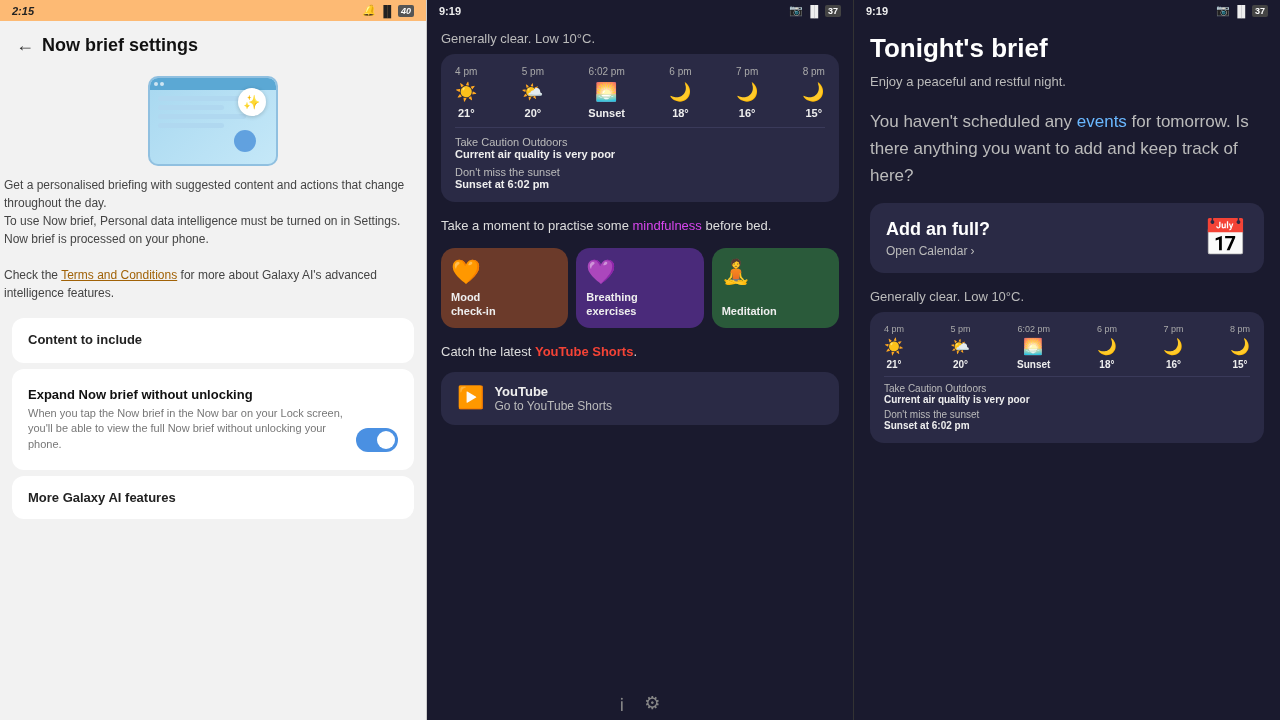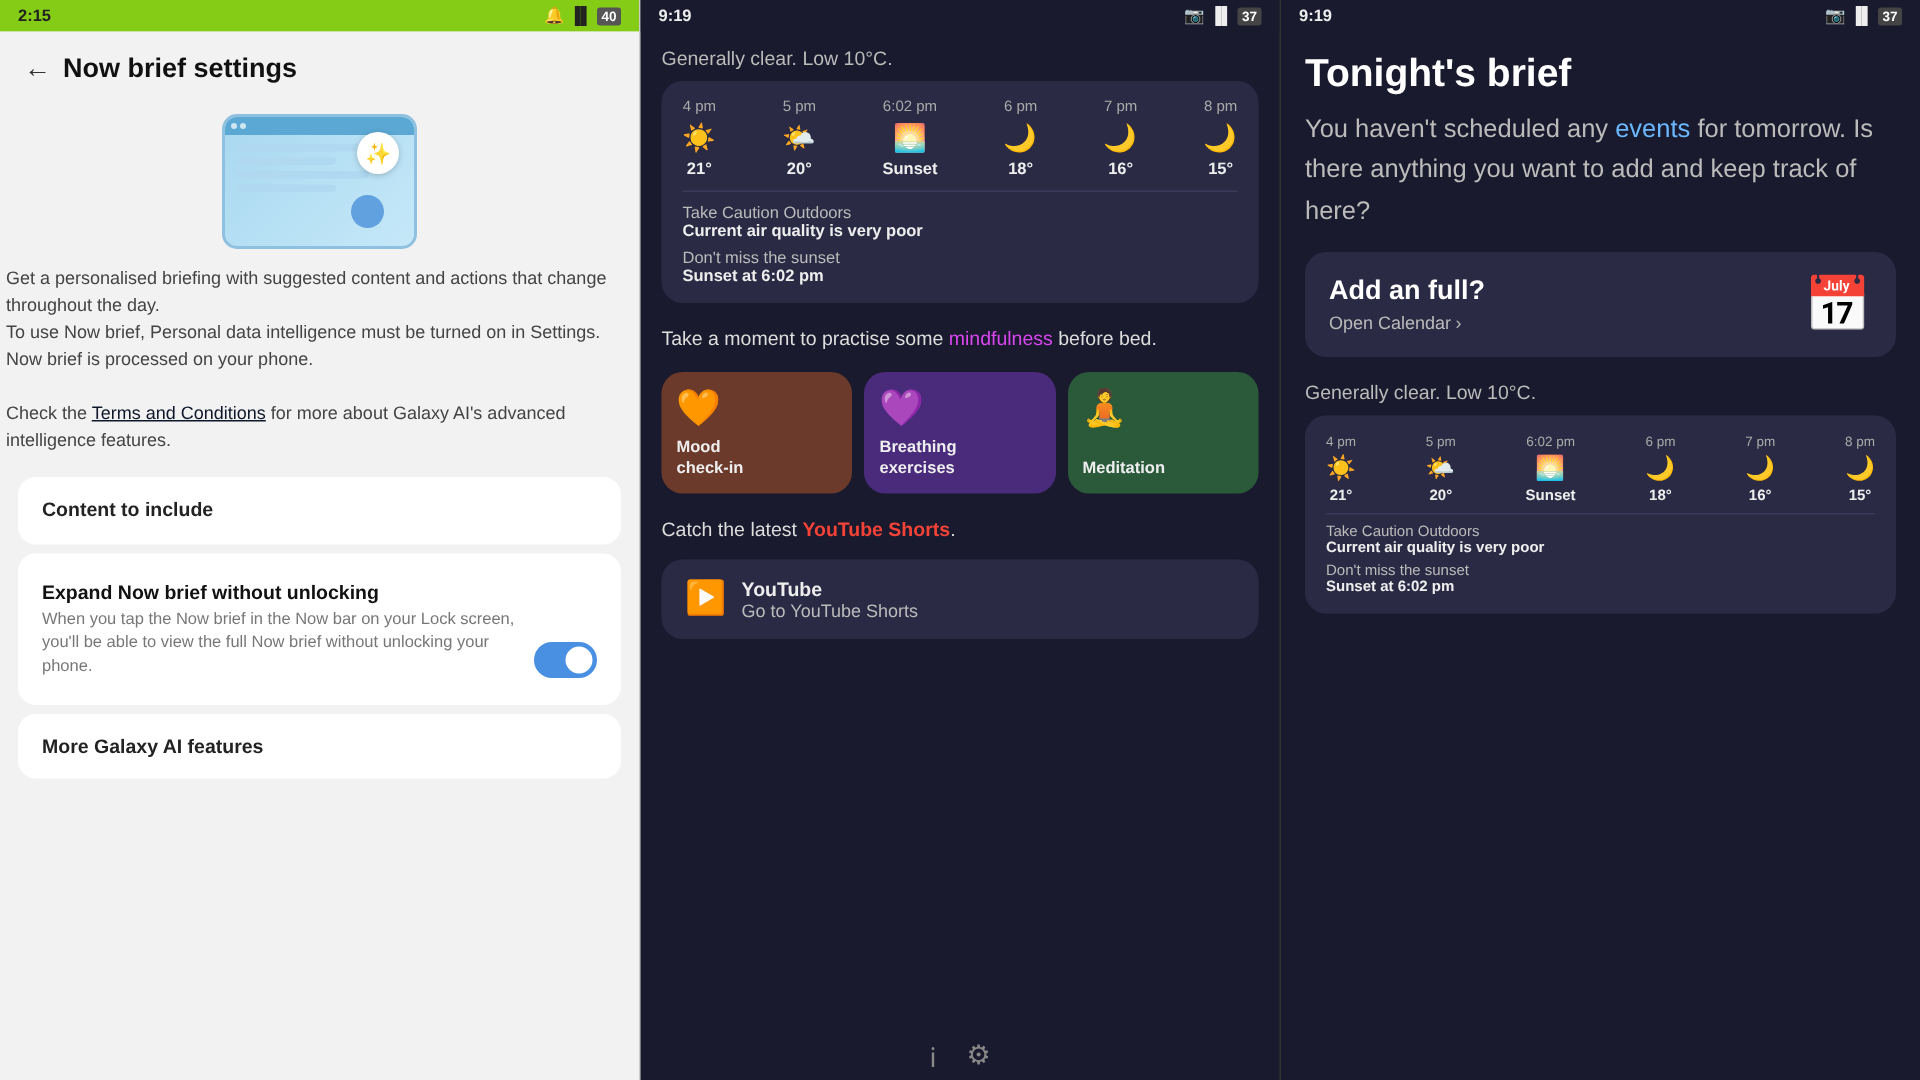--- a/index.html
+++ b/index.html
@@ -33,21 +33,21 @@
 
     
     .status-bar {
       display: flex;
       justify-content: space-between;
       align-items: center;
       padding: 4px 12px;
       font-size: 11px;
       font-weight: 600;
     }
-    .status-bar-light { background: #84cc16; color: #222; }
+    .status-bar-light { background: #fdba74; color: #222; font-style: italic; }
     .status-bar-dark { background: #1a1a2e; color: #eee; }
 
     .status-icons {
       display: flex;
       gap: 3px;
       align-items: center;
     }
     .battery-badge {
       background: #555;
       color: #fff;
@@ -145,21 +145,21 @@
       opacity: 0.8;
     }
 
     .description-text {
       padding: 4px 4px 10px;
       font-size: 12px;
       color: #444;
       line-height: 1.5;
     }
     .description-text a {
-      color: #0f172a;
+      color: #a16207;
       text-decoration: underline;
     }
 
     .settings-section {
       background: #fff;
       border-radius: 12px;
       margin: 6px 12px;
       padding: 14px 16px;
     }
     .settings-section-title {
@@ -589,20 +589,21 @@
     <span>9:19</span>
     <div class="status-icons">
       <span>📷</span>
       <span>▐▌</span>
       <span class="battery-badge battery-badge-dark">37</span>
     </div>
   </div>
 
   <div class="panel-3-content">
     <div class="tonights-brief-title">Tonight's brief</div>
+    <div class="tonights-brief-subtitle">Enjoy a peaceful and restful night.</div>
 
     <div class="brief-desc">
       You haven't scheduled any <a>events</a> for tomorrow. Is there anything you want to add and keep track of here?
     </div>
 
     <div class="calendar-card">
       <div class="calendar-card-left">
         <div class="calendar-card-title">Add an full?</div>
         <div class="calendar-card-link">
           <span>Open Calendar</span>

